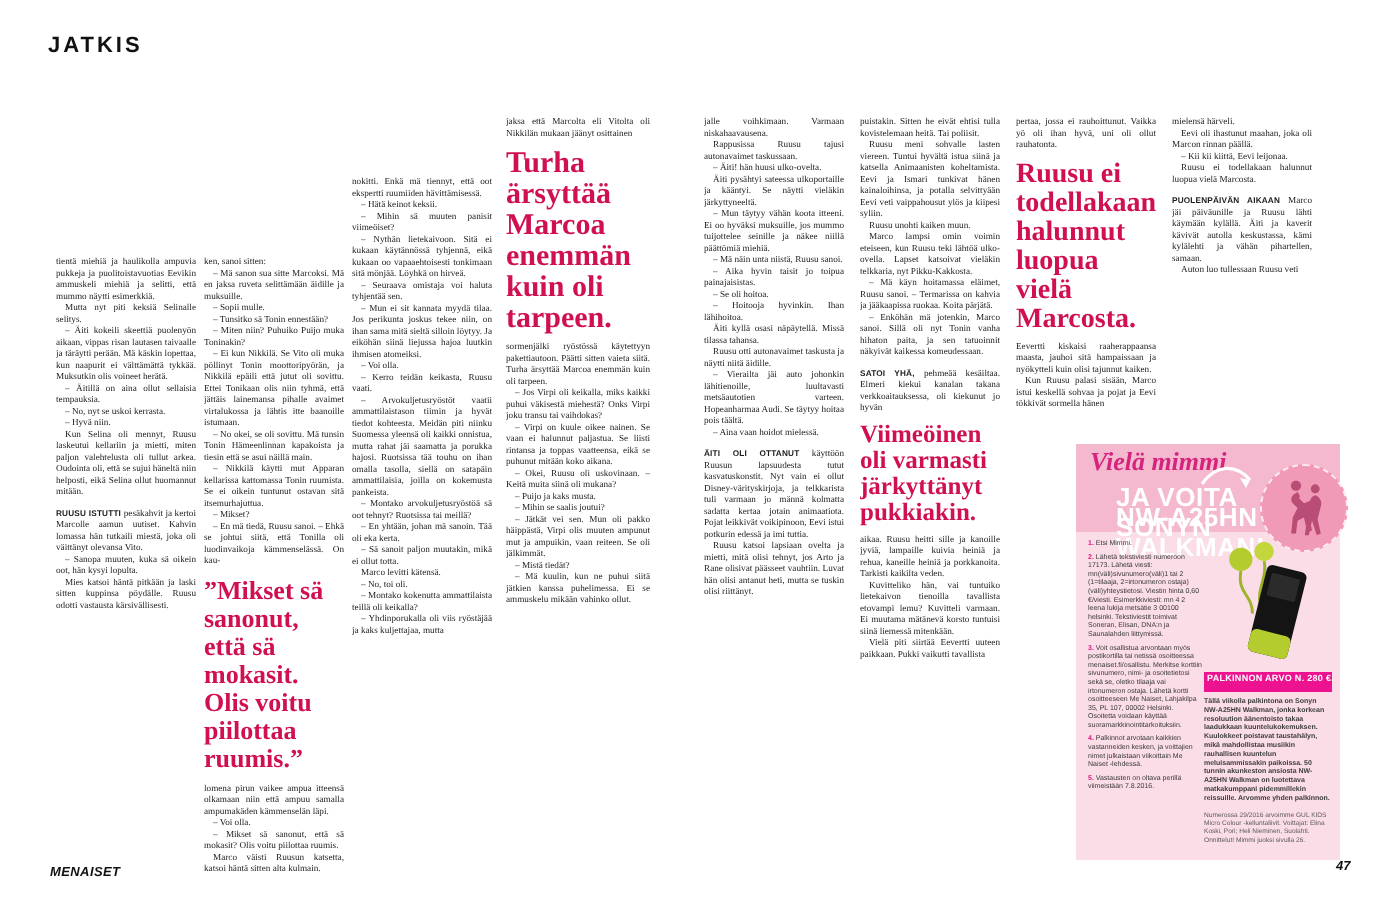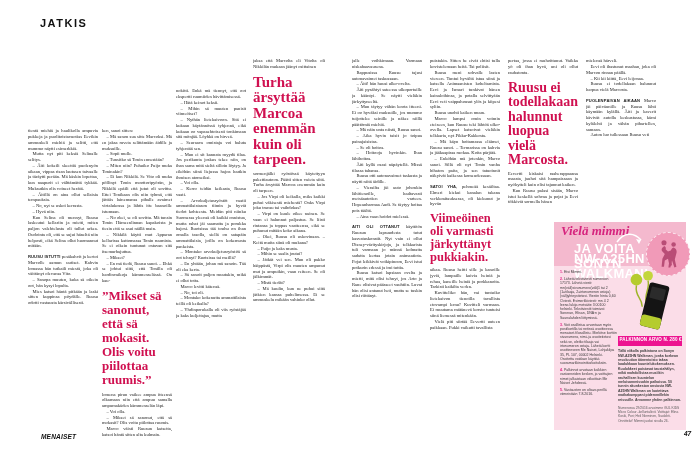--- a/index.html
+++ b/index.html
@@ -1,18 +1,18 @@
 <!DOCTYPE html>
 <html><head>
 <meta charset="utf-8">
 <style>
   html,body{margin:0;padding:0;}
   body{width:696px;height:450px;position:relative;background:#ffffff;overflow:hidden;
        font-family:"Liberation Serif",serif;}
-  .abs{position:absolute;margin-left:16px;}
+  .abs{position:absolute;}
   
   #jatkis{left:24px;top:17px;font-family:"Liberation Sans",sans-serif;
           font-weight:800;font-size:11px;letter-spacing:1.5px;color:#111;}
   #footer-left{left:25px;top:433px;font-family:"Liberation Sans",sans-serif;
           font-style:italic;font-weight:800;font-size:6.5px;color:#111;letter-spacing:.2px;}
   #footer-right{left:668px;top:430px;font-family:"Liberation Sans",sans-serif;
           font-style:italic;font-weight:700;font-size:6.5px;color:#111;}
   
   .page-col{position:absolute;overflow:hidden;}
   .colin{transform:scale(.5);transform-origin:0 0;

